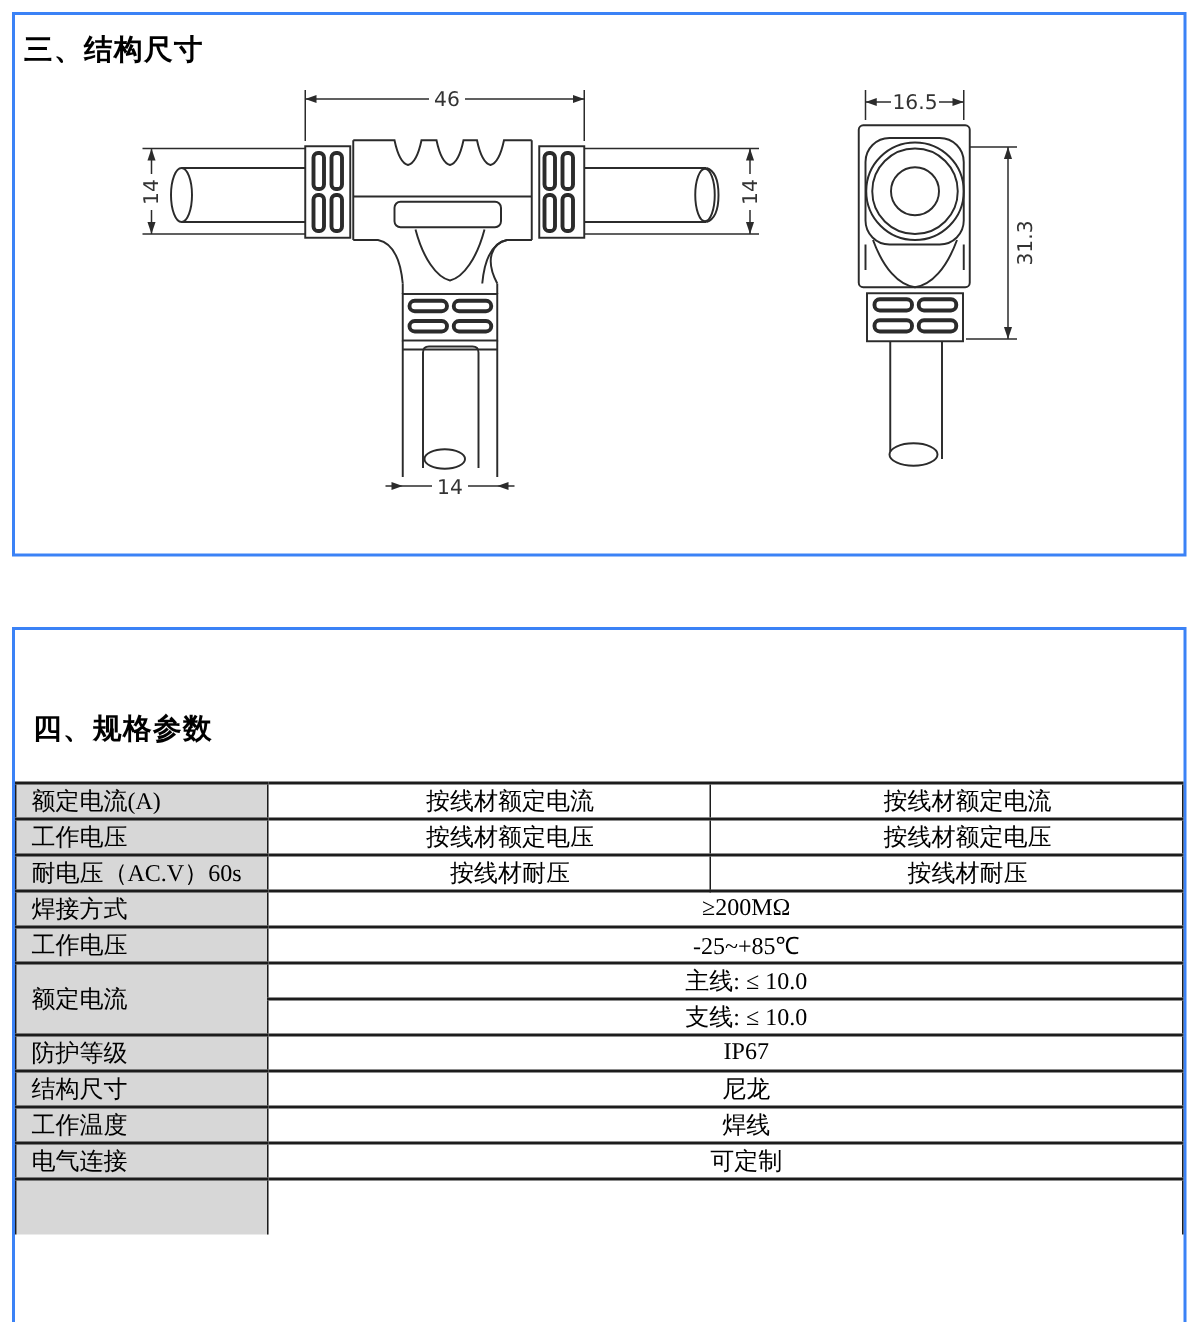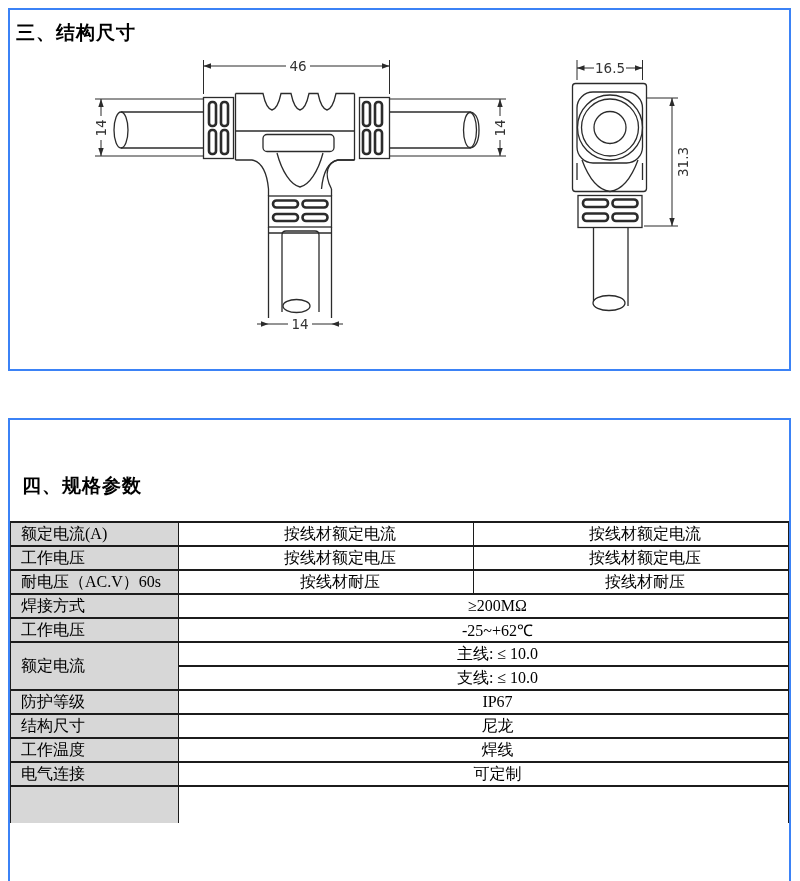--- a/index.html
+++ b/index.html
@@ -198,21 +198,21 @@
         <td class="lbl">耐电压（AC.V）60s</td>
         <td class="val">按线材耐压</td>
         <td class="val">按线材耐压</td>
       </tr>
       <tr>
         <td class="lbl">焊接方式</td>
         <td class="val" colspan="2">≥200MΩ</td>
       </tr>
       <tr>
         <td class="lbl">工作电压</td>
-        <td class="val" colspan="2">-25~+62℃</td>
+        <td class="val" colspan="2">-25~+85℃</td>
       </tr>
       <tr>
         <td class="lbl" rowspan="2">额定电流</td>
         <td class="val" colspan="2">主线: ≤ 10.0</td>
       </tr>
       <tr>
         <td class="val" colspan="2">支线: ≤ 10.0</td>
       </tr>
       <tr>
         <td class="lbl">防护等级</td>

